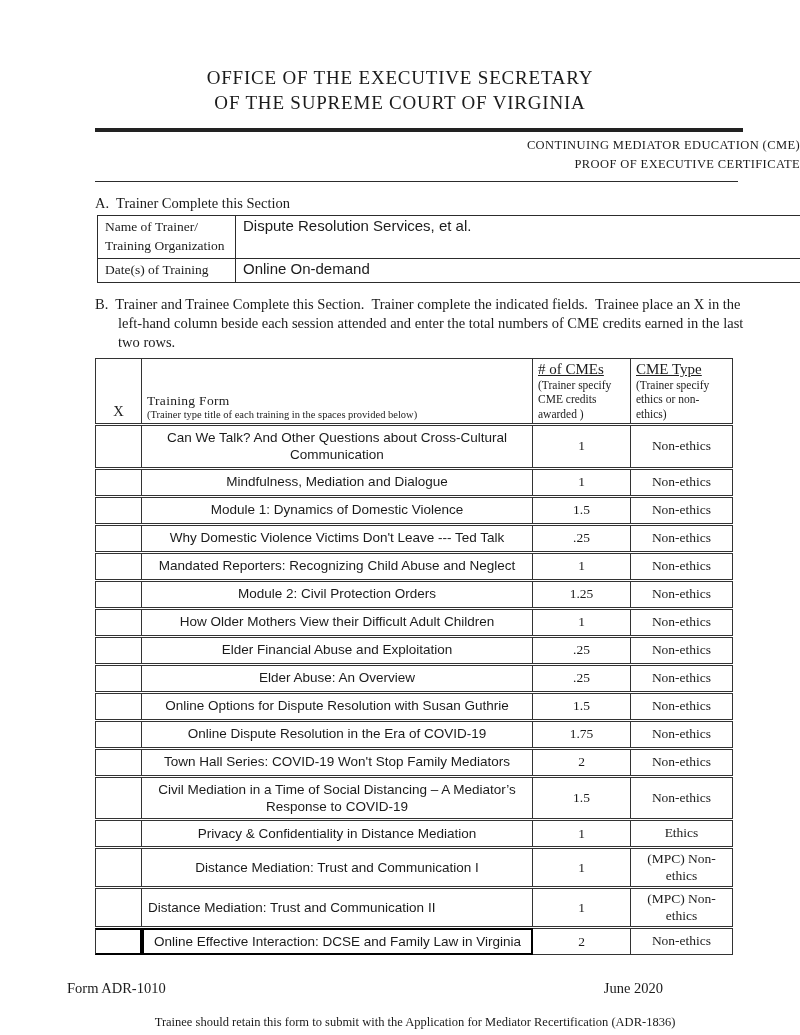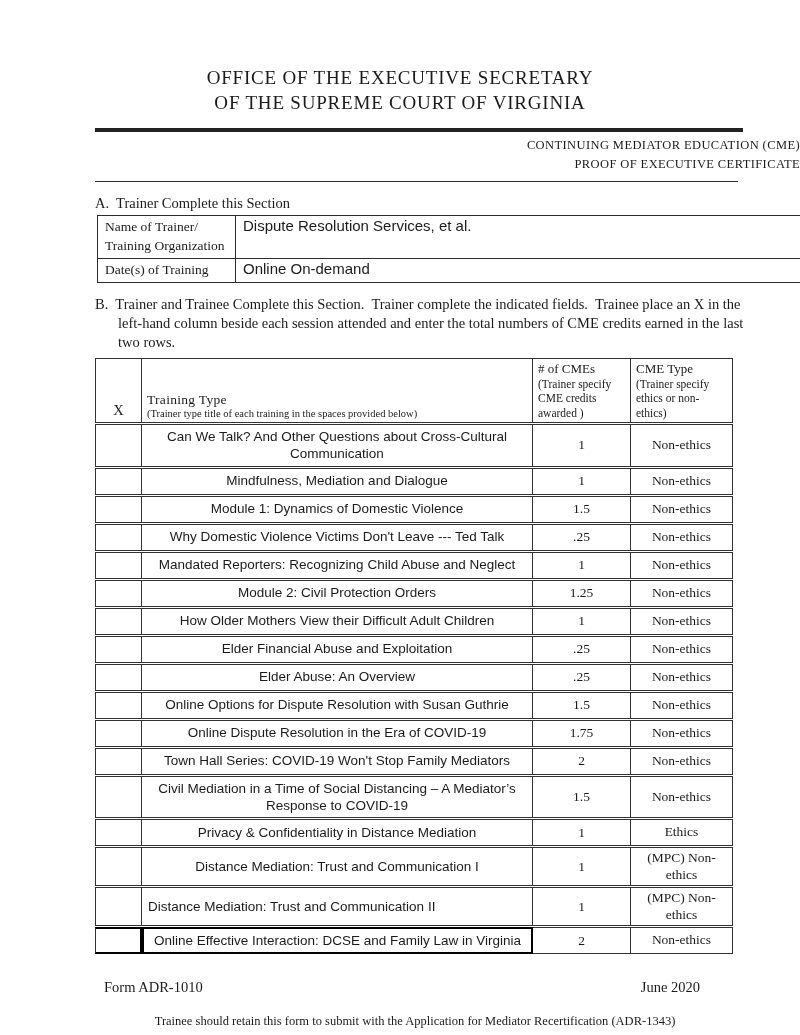--- a/index.html
+++ b/index.html
@@ -47,37 +47,37 @@
     border-top: 1px solid #333; border-bottom: 1px solid #333; border-right: 1px solid #333;
     font-weight: normal;
   }
   .table-b th:first-child, .table-b td:first-child { border-left: 1px solid #333; }
   .table-b thead tr { height: 62px; }
   .th-x { vertical-align: bottom; text-align: center; font-size: 14.5px; padding: 0 0 3px 0; }
   .th-title { vertical-align: bottom; text-align: left; padding: 2px 5px 3px 5px; }
   .th-title .th-main { font-size: 13.5px; letter-spacing: 0.3px; }
   .th-title .th-sub { font-size: 10.5px; }
   .th-cmes, .th-type { vertical-align: top; text-align: left; padding: 2px 5px; }
-  .th-cmes .th-main, .th-type .th-main { font-size: 13px; }
+  .th-cmes .th-main, .th-type .th-main { font-size: 15px; text-decoration: underline; }
   .th-cmes .th-sub, .th-type .th-sub { font-size: 11.5px; line-height: 1.25; }
   .table-b tbody tr { height: 27px; }
   .table-b tbody td { vertical-align: middle; }
   .cell-x { }
   .cell-title {
     font-family: "Liberation Sans", sans-serif; font-size: 13.5px;
     text-align: center; line-height: 1.28; padding: 3px 6px;
   }
   .cell-cmes { text-align: center; font-size: 13.5px; padding: 2px 4px; }
   .cell-type { text-align: center; font-size: 13.5px; line-height: 1.22; padding: 2px 6px; }
   .row-left .cell-title { text-align: left; }
   .row-highlight .cell-x, .row-highlight .cell-title { border: 2.5px solid #000; }
 
   
   .footer-row {
-    margin: 24px 0 0 104px; width: 596px;
+    margin: 24px 0 0 67px; width: 596px;
     display: flex; justify-content: space-between;
     font-size: 14.5px;
     align-items: flex-end;
   }
   .footer-note { margin: 18px 0 0 95px; width: 640px; text-align: center; font-size: 12.5px; }
   .page-number { margin: 13px 0 0 95px; width: 640px; text-align: center; font-size: 11.5px; }
 </style>
 </head>
 <body>
 
@@ -119,21 +119,21 @@
     <colgroup>
       <col class="col-x">
         <col class="col-title">
         <col class="col-cmes">
         <col class="col-type">
     </colgroup>
     <thead>
       <tr>
         <th class="th-x">X</th>
         <th class="th-title">
-          <div class="th-main">Training Type</div>
+          <div class="th-main">Training Form</div>
           <div class="th-sub">(Trainer type title of each training in the spaces provided below)</div>
         </th>
         <th class="th-cmes">
           <div class="th-main"># of CMEs</div>
           <div class="th-sub">(Trainer specify CME credits awarded )</div>
         </th>
         <th class="th-type">
           <div class="th-main">CME Type</div>
           <div class="th-sub">(Trainer specify ethics or non-ethics)</div>
         </th>
@@ -243,17 +243,17 @@
       <td class="cell-type">Non-ethics</td>
     </tr>
       </tbody>
   </table>
 
   <div class="footer-row">
     <span>Form ADR-1010</span>
     <span>June 2020</span>
   </div>
 
-  <div class="footer-note">Trainee should retain this form to submit with the Application for Mediator Recertification (ADR-1343)</div>
+  <div class="footer-note">Trainee should retain this form to submit with the Application for Mediator Recertification (ADR-1836)</div>
 
   <div class="page-number">1</div>
 
 </div>
 
 </body></html>

